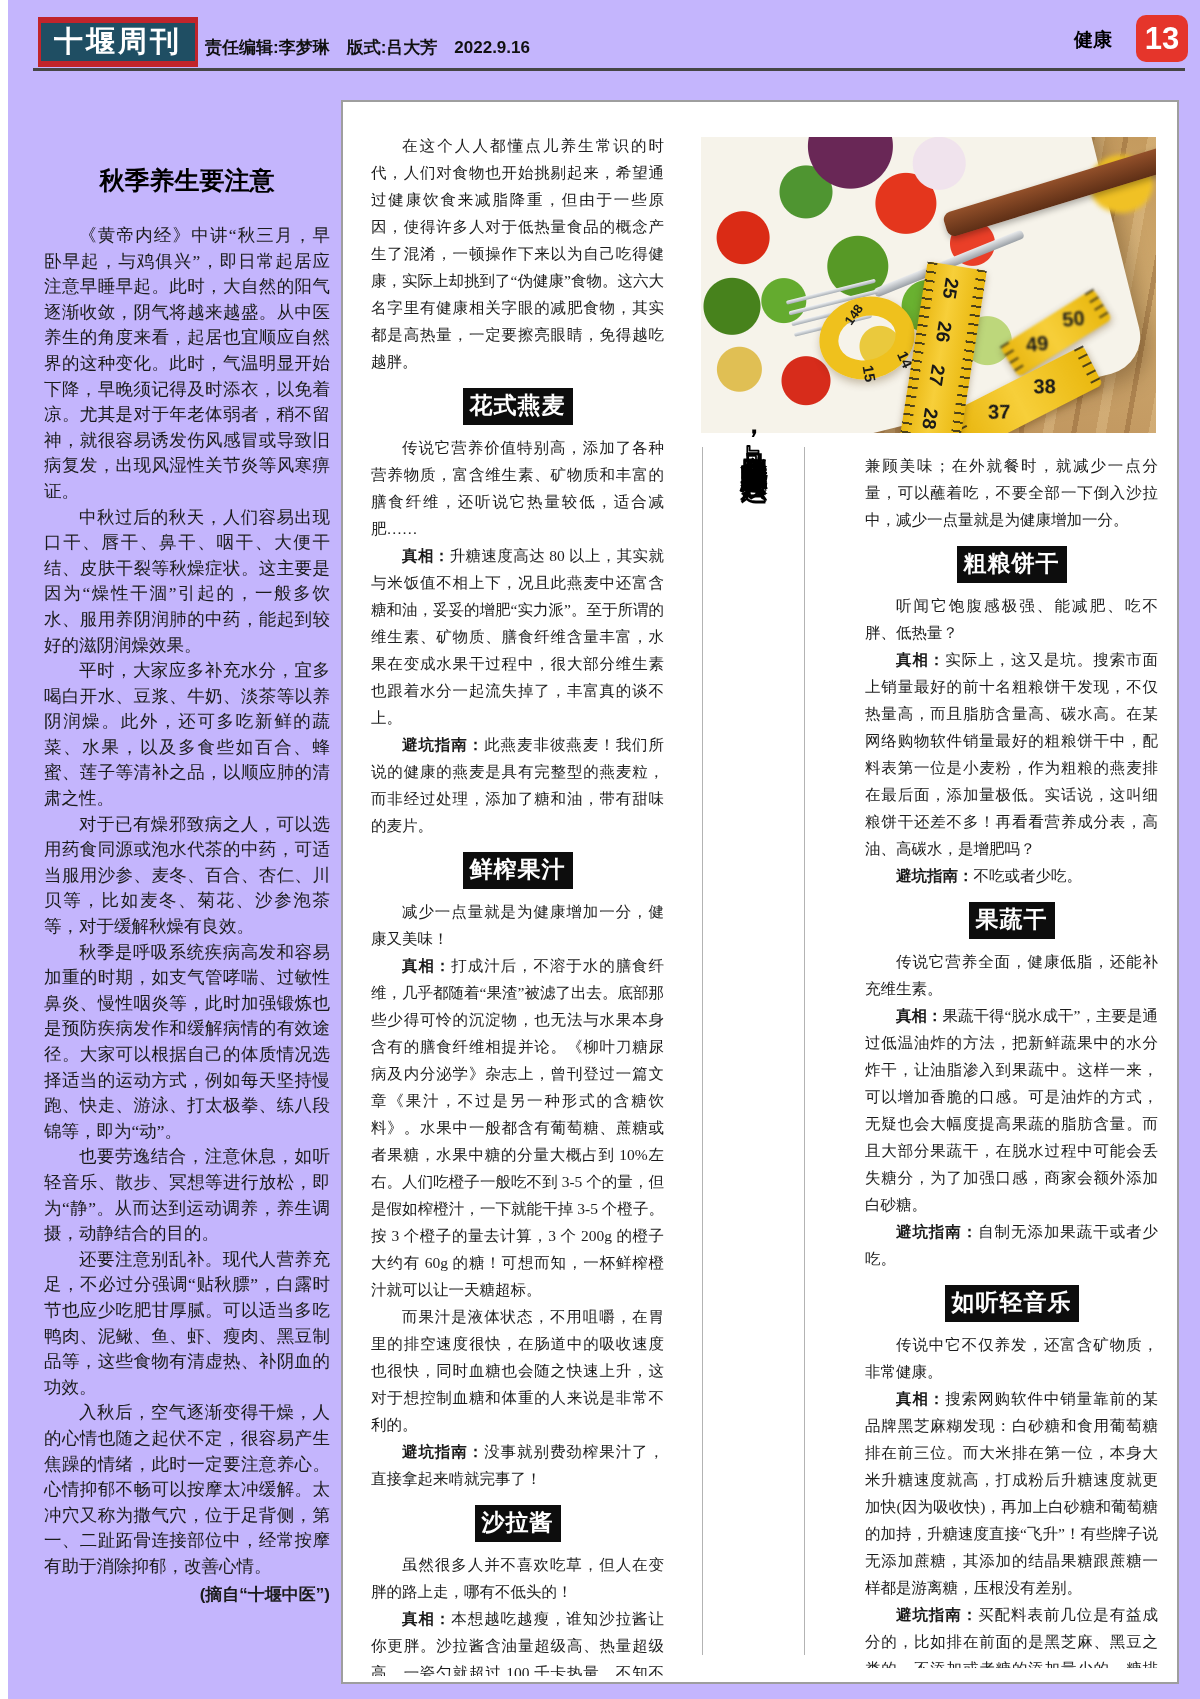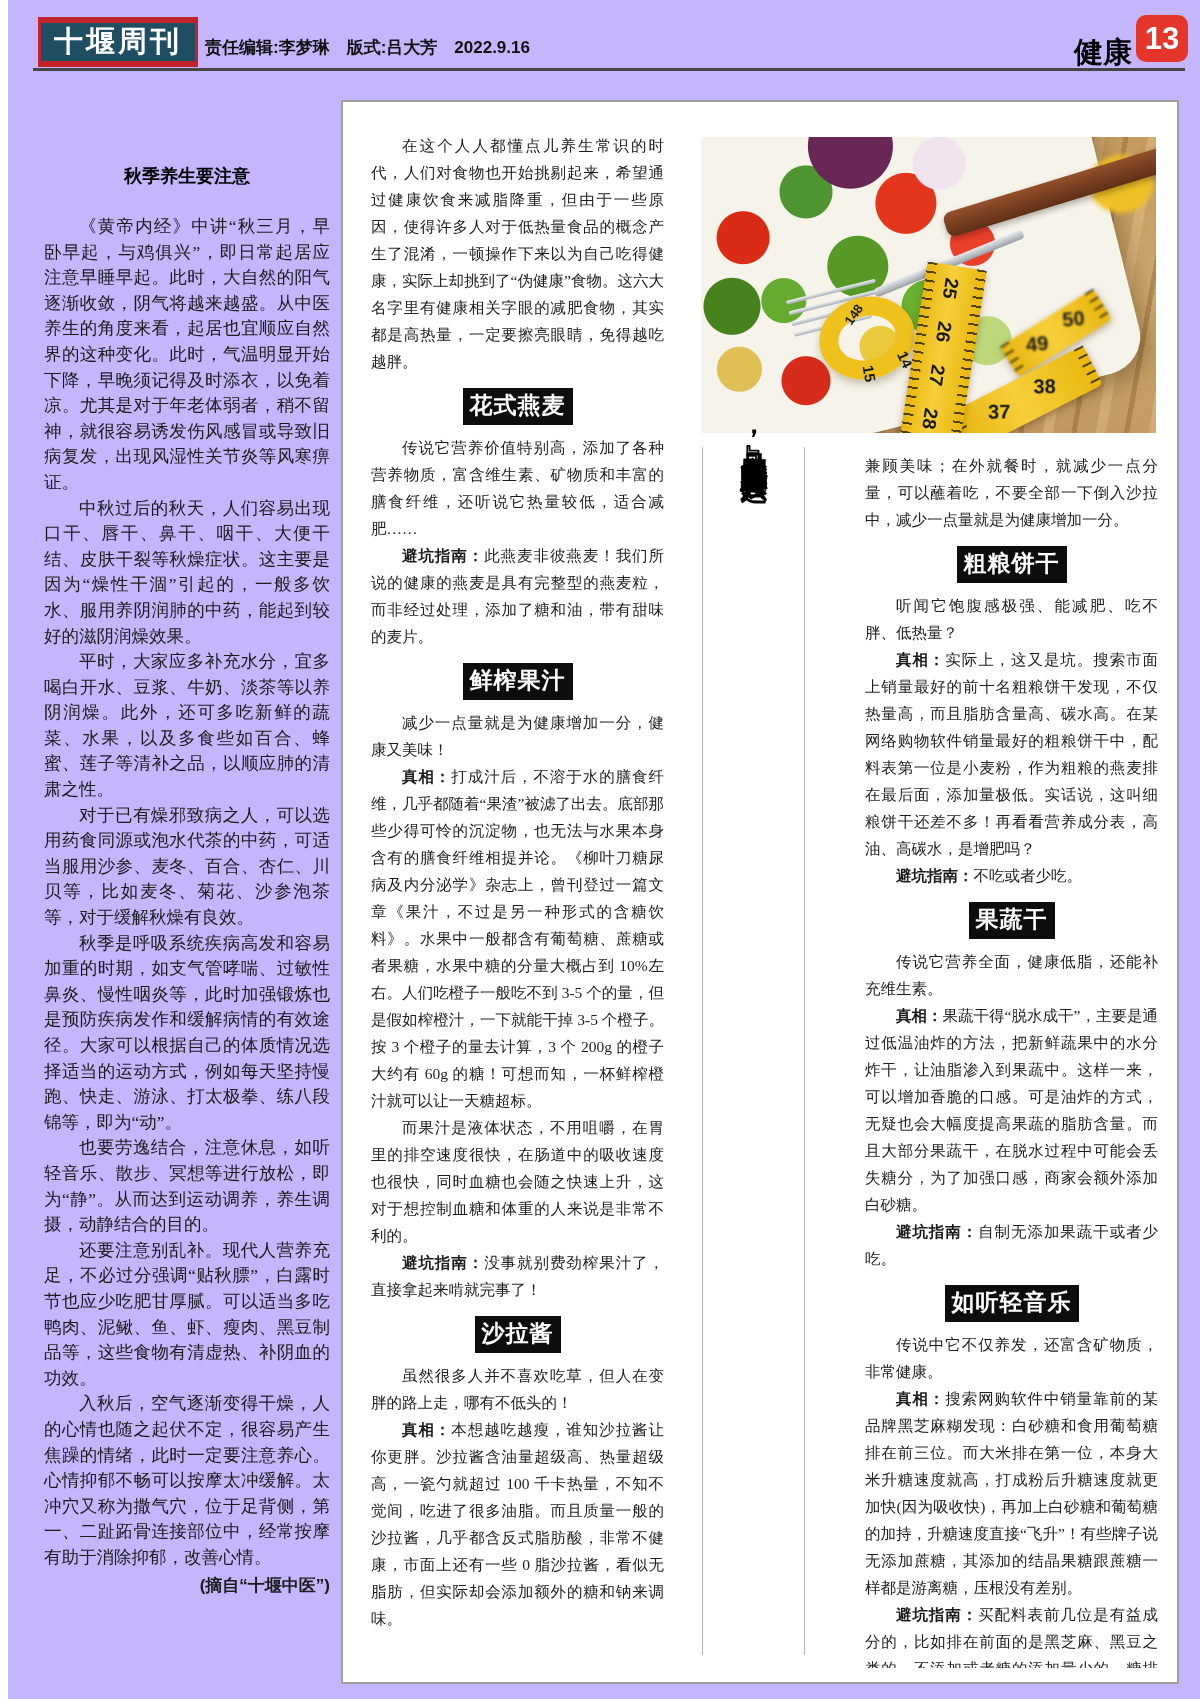--- a/index.html
+++ b/index.html
@@ -7,30 +7,30 @@
         font-family:"Liberation Serif","DejaVu Serif",serif;color:#1b1b1b;margin-left:8px;}
 
   
   .masthead{position:absolute;left:30px;top:17px;width:160px;height:50px;background:#c1242b;}
   .masthead-inner{position:absolute;left:3px;right:3px;top:6px;bottom:6px;background:#1f4e63;
         color:#fff;display:flex;align-items:center;justify-content:center;
         font-family:"Liberation Sans","DejaVu Sans",sans-serif;font-weight:bold;font-size:29px;letter-spacing:3px;}
   .masthead-strip{position:absolute;left:4px;top:9px;bottom:9px;width:7px;background:#1f4e63;opacity:.85;}
   .editor-line{position:absolute;left:197px;top:36px;font-family:"Liberation Sans","DejaVu Sans",sans-serif;
         font-weight:bold;font-size:17px;color:#111;}
-  .section-label{position:absolute;left:1066px;top:33px;font-family:Liberation Mono, monospace;
-        font-weight:bold;font-size:29px;color:#000;}
+  .section-label{position:absolute;left:1066px;top:27px;font-family:Liberation Mono, monospace;
+        font-weight:bold;font-size:19px;color:#000;}
   .page-num{position:absolute;left:1128px;top:15px;width:52px;height:47px;background:#e5352b;border-radius:10px;
         color:#fff;display:flex;align-items:center;justify-content:center;
         font-family:"Liberation Sans","DejaVu Sans",sans-serif;font-weight:bold;font-size:31px;}
   .header-rule{position:absolute;left:25px;top:68px;width:1152px;height:3px;background:#454545;}
 
   
   .left-col{position:absolute;left:36px;top:150px;width:286px;}
-  .left-title{text-align:center;font-weight:bold;font-size:18px;margin:14px 0 26px 0;color:#000;font-family:Liberation Mono, monospace;}
+  .left-title{text-align:center;font-weight:bold;font-size:25px;margin:14px 0 26px 0;color:#000;font-family:Liberation Mono, monospace;}
   .left-col p{margin:0;font-size:17.5px;line-height:25.6px;text-align:justify;text-justify:inter-ideograph;
         text-indent:2em;}
   .left-attr{margin-top:4px;text-align:right;font-family:"Liberation Sans","DejaVu Sans",sans-serif;
         font-weight:bold;font-size:17px;}
 
   
   .main-box{position:absolute;left:333px;top:100px;width:838px;height:1584px;border:2px solid #9e9e9e;
         box-sizing:border-box;background:#fff;}
   .vline{position:absolute;width:1px;background:#b3b3b3;top:447px;height:1208px;}
   .vline1{left:694px;}
@@ -188,20 +188,23 @@
   </div>
 
   <div class="col col1">
     <p>在这个人人都懂点儿养生常识的时代，人们对食物也开始挑剔起来，希望通过健康饮食来减脂降重，但由于一些原因，使得许多人对于低热量食品的概念产生了混淆，一顿操作下来以为自己吃得健康，实际上却挑到了“伪健康”食物。这六大名字里有健康相关字眼的减肥食物，其实都是高热量，一定要擦亮眼睛，免得越吃越胖。</p>
 
     <div class="sec-head">
       <span>花式燕麦</span>
     </div>
     <p>传说它营养价值特别高，添加了各种营养物质，富含维生素、矿物质和丰富的膳食纤维，还听说它热量较低，适合减肥……</p>
     <p>
+      <b class="lbl">真相：</b><span>升糖速度高达 80 以上，其实就与米饭值不相上下，况且此燕麦中还富含糖和油，妥妥的增肥“实力派”。至于所谓的维生素、矿物质、膳食纤维含量丰富，水果在变成水果干过程中，很大部分维生素也跟着水分一起流失掉了，丰富真的谈不上。</span>
+    </p>
+    <p>
       <b class="lbl">避坑指南：</b><span>此燕麦非彼燕麦！我们所说的健康的燕麦是具有完整型的燕麦粒，而非经过处理，添加了糖和油，带有甜味的麦片。</span>
     </p>
 
     <div class="sec-head">
       <span>鲜榨果汁</span>
     </div>
     <p>减少一点量就是为健康增加一分，健康又美味！</p>
     <p>
       <b class="lbl">真相：</b><span>打成汁后，不溶于水的膳食纤维，几乎都随着“果渣”被滤了出去。底部那些少得可怜的沉淀物，也无法与水果本身含有的膳食纤维相提并论。《柳叶刀糖尿病及内分泌学》杂志上，曾刊登过一篇文章《果汁，不过是另一种形式的含糖饮料》。水果中一般都含有葡萄糖、蔗糖或者果糖，水果中糖的分量大概占到 10%左右。人们吃橙子一般吃不到 3-5 个的量，但是假如榨橙汁，一下就能干掉 3-5 个橙子。按 3 个橙子的量去计算，3 个 200g 的橙子大约有 60g 的糖！可想而知，一杯鲜榨橙汁就可以让一天糖超标。</span>
     </p>

